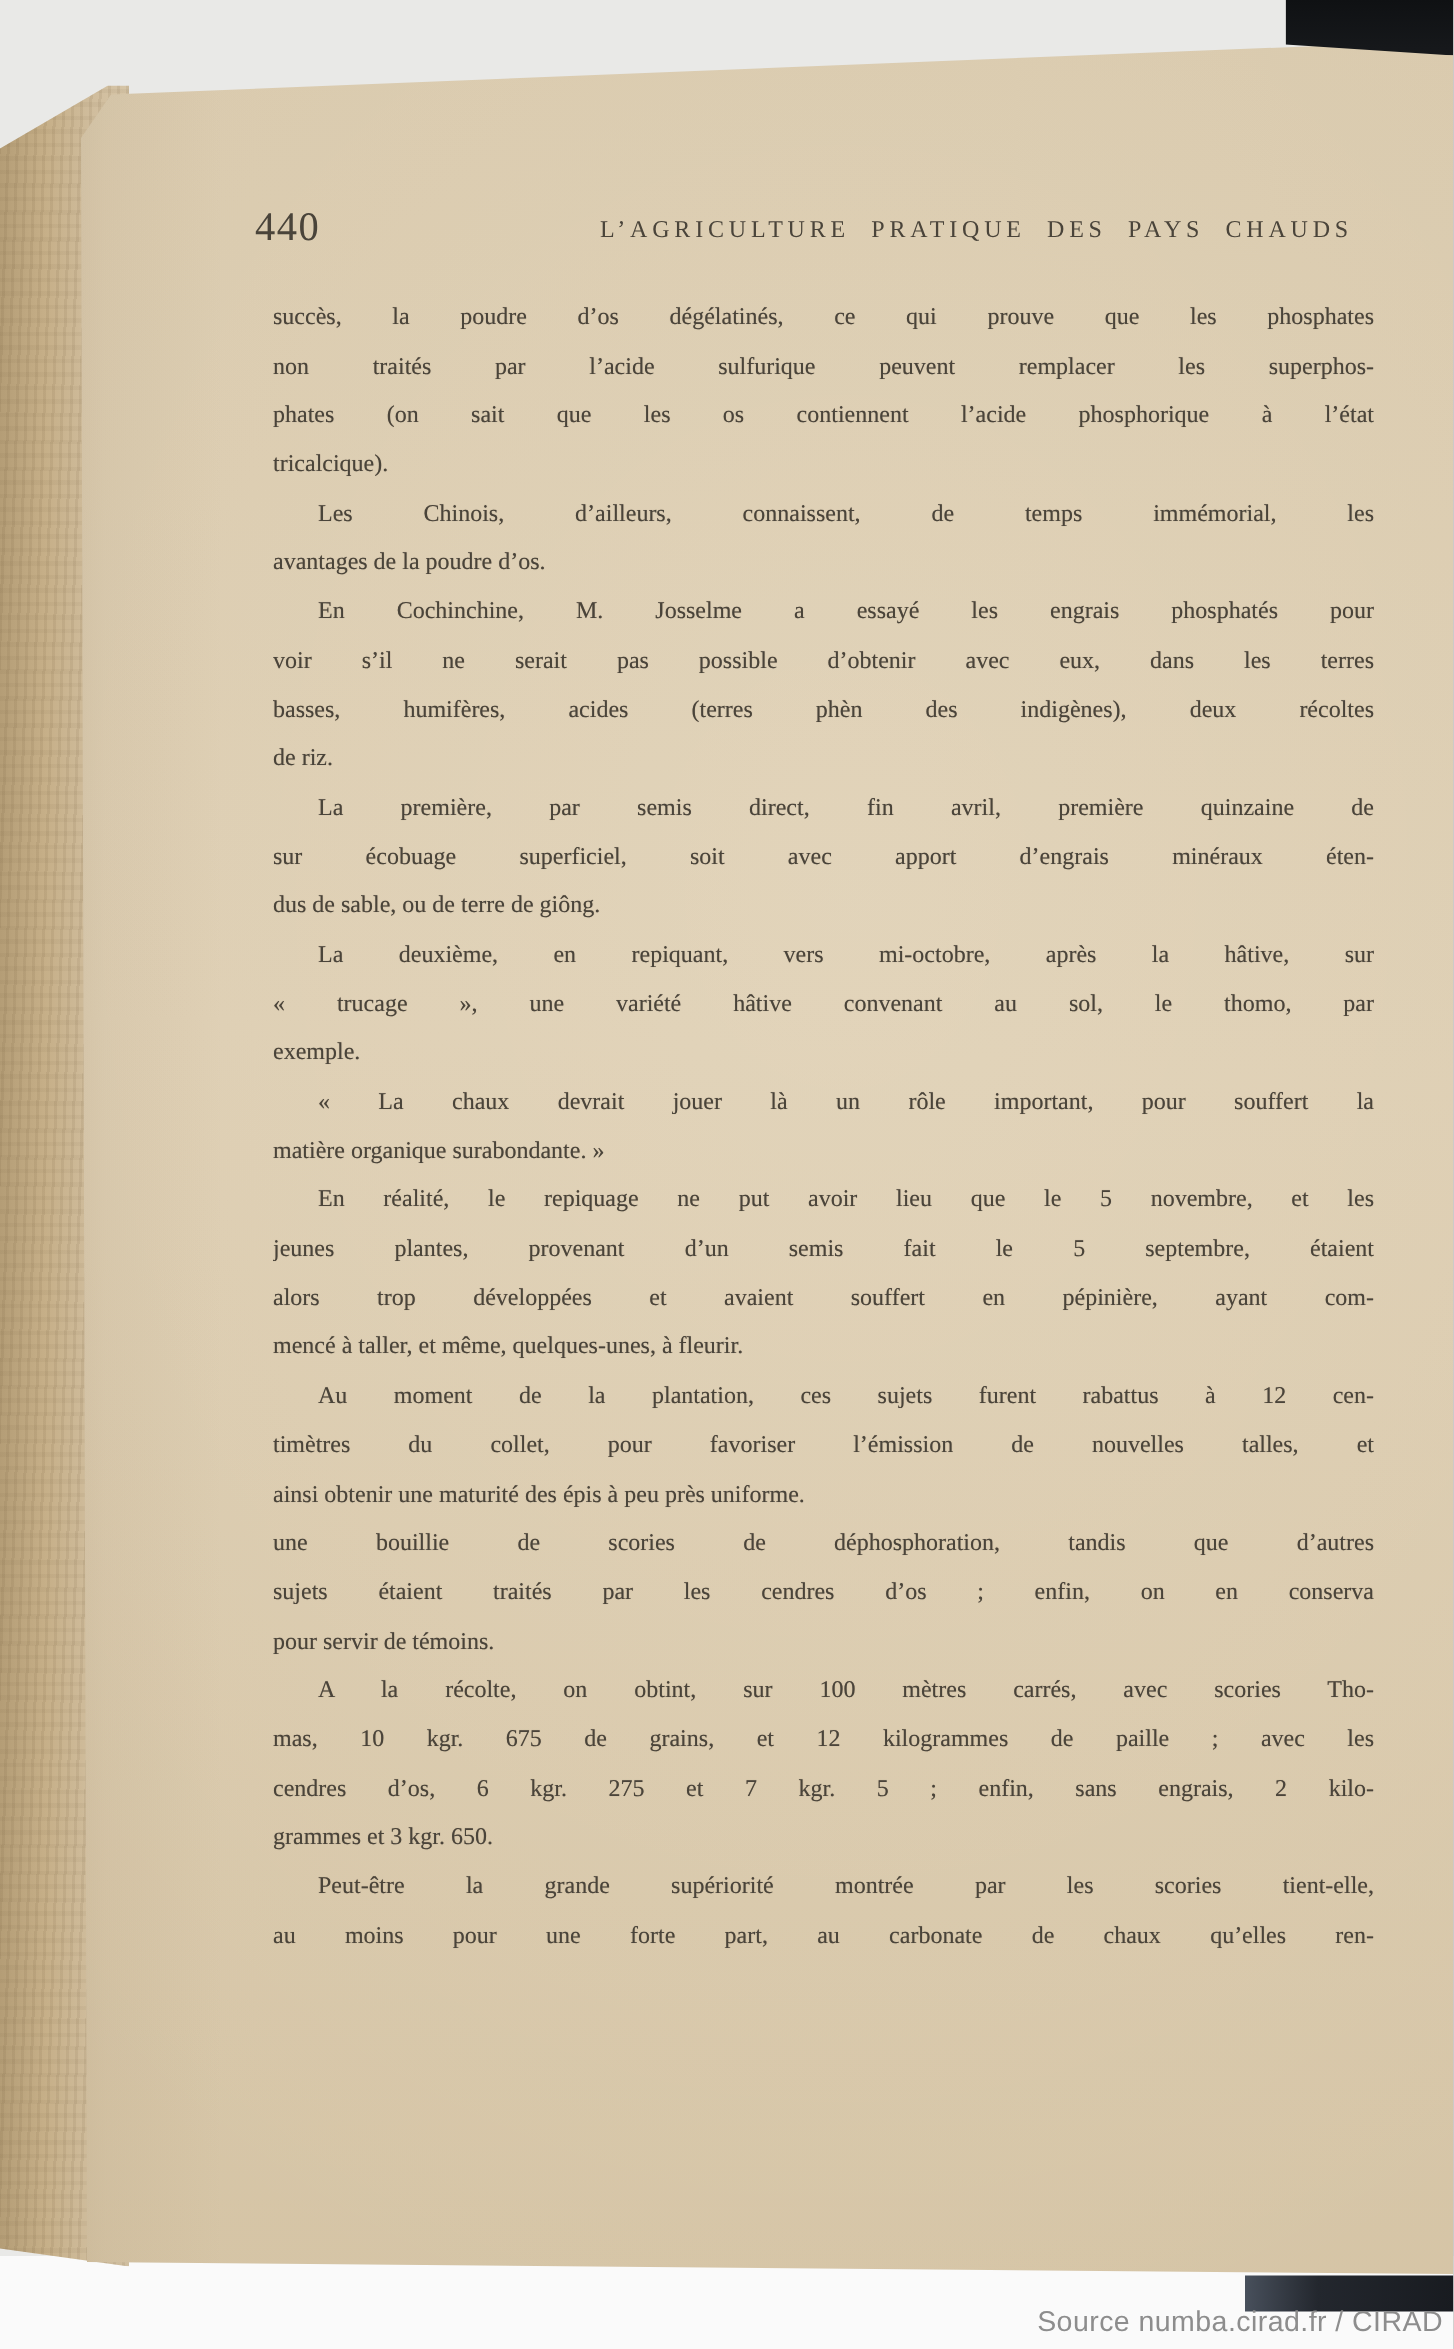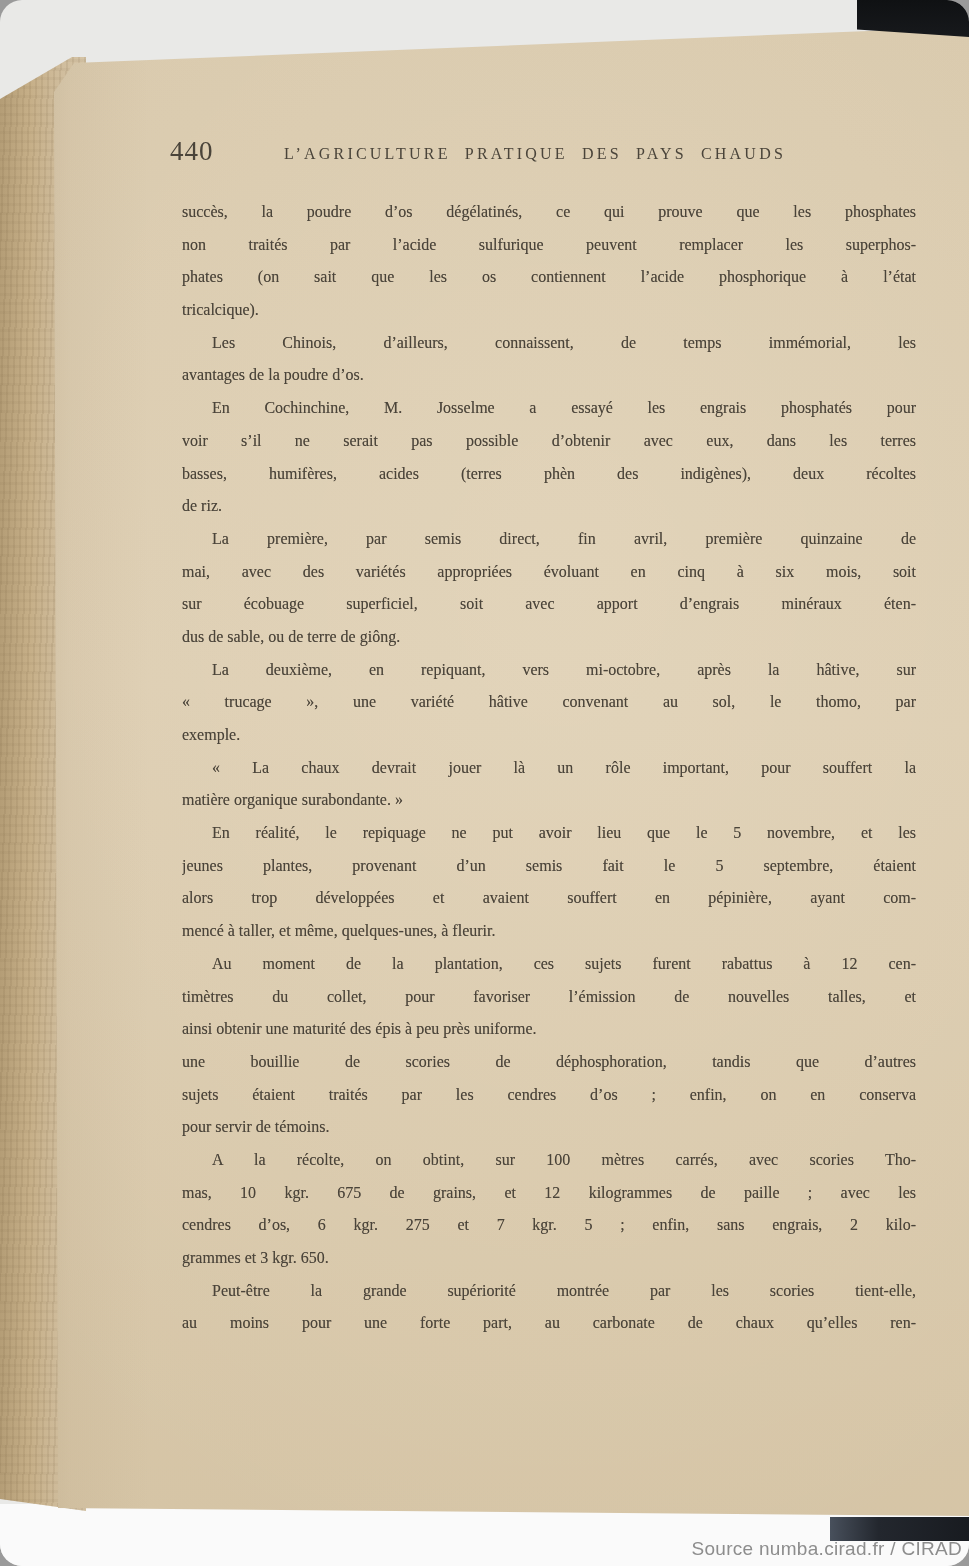--- a/index.html
+++ b/index.html
@@ -10,21 +10,20 @@
     --footer:#fafafa;
     --watermark:#8d8d8d;
     --artifact:#17191c;
   }
   html,body{margin:0;padding:0;}
   body{background:#9a9a9a;}
   .shot{
     position:relative;width:969px;height:1566px;overflow:hidden;
     background:var(--backdrop);
     font-family:"Liberation Serif",serif;
-    border-radius:22px;
   }
   
   .footer-bar{
     position:absolute;left:0;top:1504px;width:969px;height:62px;
     background:var(--footer);
   }
   
   .book-edge{
     position:absolute;left:0;top:55px;width:86px;height:1456px;
     background:
@@ -42,21 +41,21 @@
       radial-gradient(130% 100% at 58% 38%, rgba(255,250,235,0.18), rgba(0,0,0,0) 65%),
       linear-gradient(183deg,#d8c8ab 0%,#dcccb0 45%,#d5c4a5 100%);
     filter:drop-shadow(0 0 3px rgba(0,0,0,0.20));
   }
   .header{position:absolute;left:168px;top:134px;width:734px;height:44px;color:var(--ink);}
   .pagenum{
     position:absolute;left:2px;top:2px;
     font-size:27px;letter-spacing:1px;
   }
   .runtitle{
-    position:absolute;left:0;right:0;top:11px;text-align:center;
+    position:absolute;left:0;right:0;top:11px;text-align:right;
     font-size:16px;letter-spacing:3.2px;word-spacing:7px;
     text-transform:uppercase;white-space:nowrap;
   }
   .body-text{
     position:absolute;left:182px;top:196px;width:734px;
     color:var(--ink);font-size:16px;line-height:32.7px;
     text-shadow:0 0 0.5px rgba(70,58,45,0.45);
   }
   .line{text-align:justify;text-align-last:justify;height:32.7px;overflow:hidden;}
   .line.pend{text-align-last:left;}
@@ -105,21 +104,20 @@
           <div class="line pend">avantages de la poudre d’os.</div>
         </div>
         <div>
           <div class="line ind">En Cochinchine, M. Josselme a essayé les engrais phosphatés pour</div>
           <div class="line">voir s’il ne serait pas possible d’obtenir avec eux, dans les terres</div>
           <div class="line">basses, humifères, acides (terres phèn des indigènes), deux récoltes</div>
           <div class="line pend">de riz.</div>
         </div>
         <div>
           <div class="line ind">La première, par semis direct, fin avril, première quinzaine de</div>
-          <div class="line">mai, avec des variétés appropriées évoluant en cinq à six mois, soit</div>
           <div class="line">sur écobuage superficiel, soit avec apport d’engrais minéraux éten-</div>
           <div class="line pend">dus de sable, ou de terre de giông.</div>
         </div>
         <div>
           <div class="line ind">La deuxième, en repiquant, vers mi-octobre, après la hâtive, sur</div>
           <div class="line">« trucage », une variété hâtive convenant au sol, le thomo, par</div>
           <div class="line pend">exemple.</div>
         </div>
         <div>
           <div class="line ind">« La chaux devrait jouer là un rôle important, pour souffert la</div>

